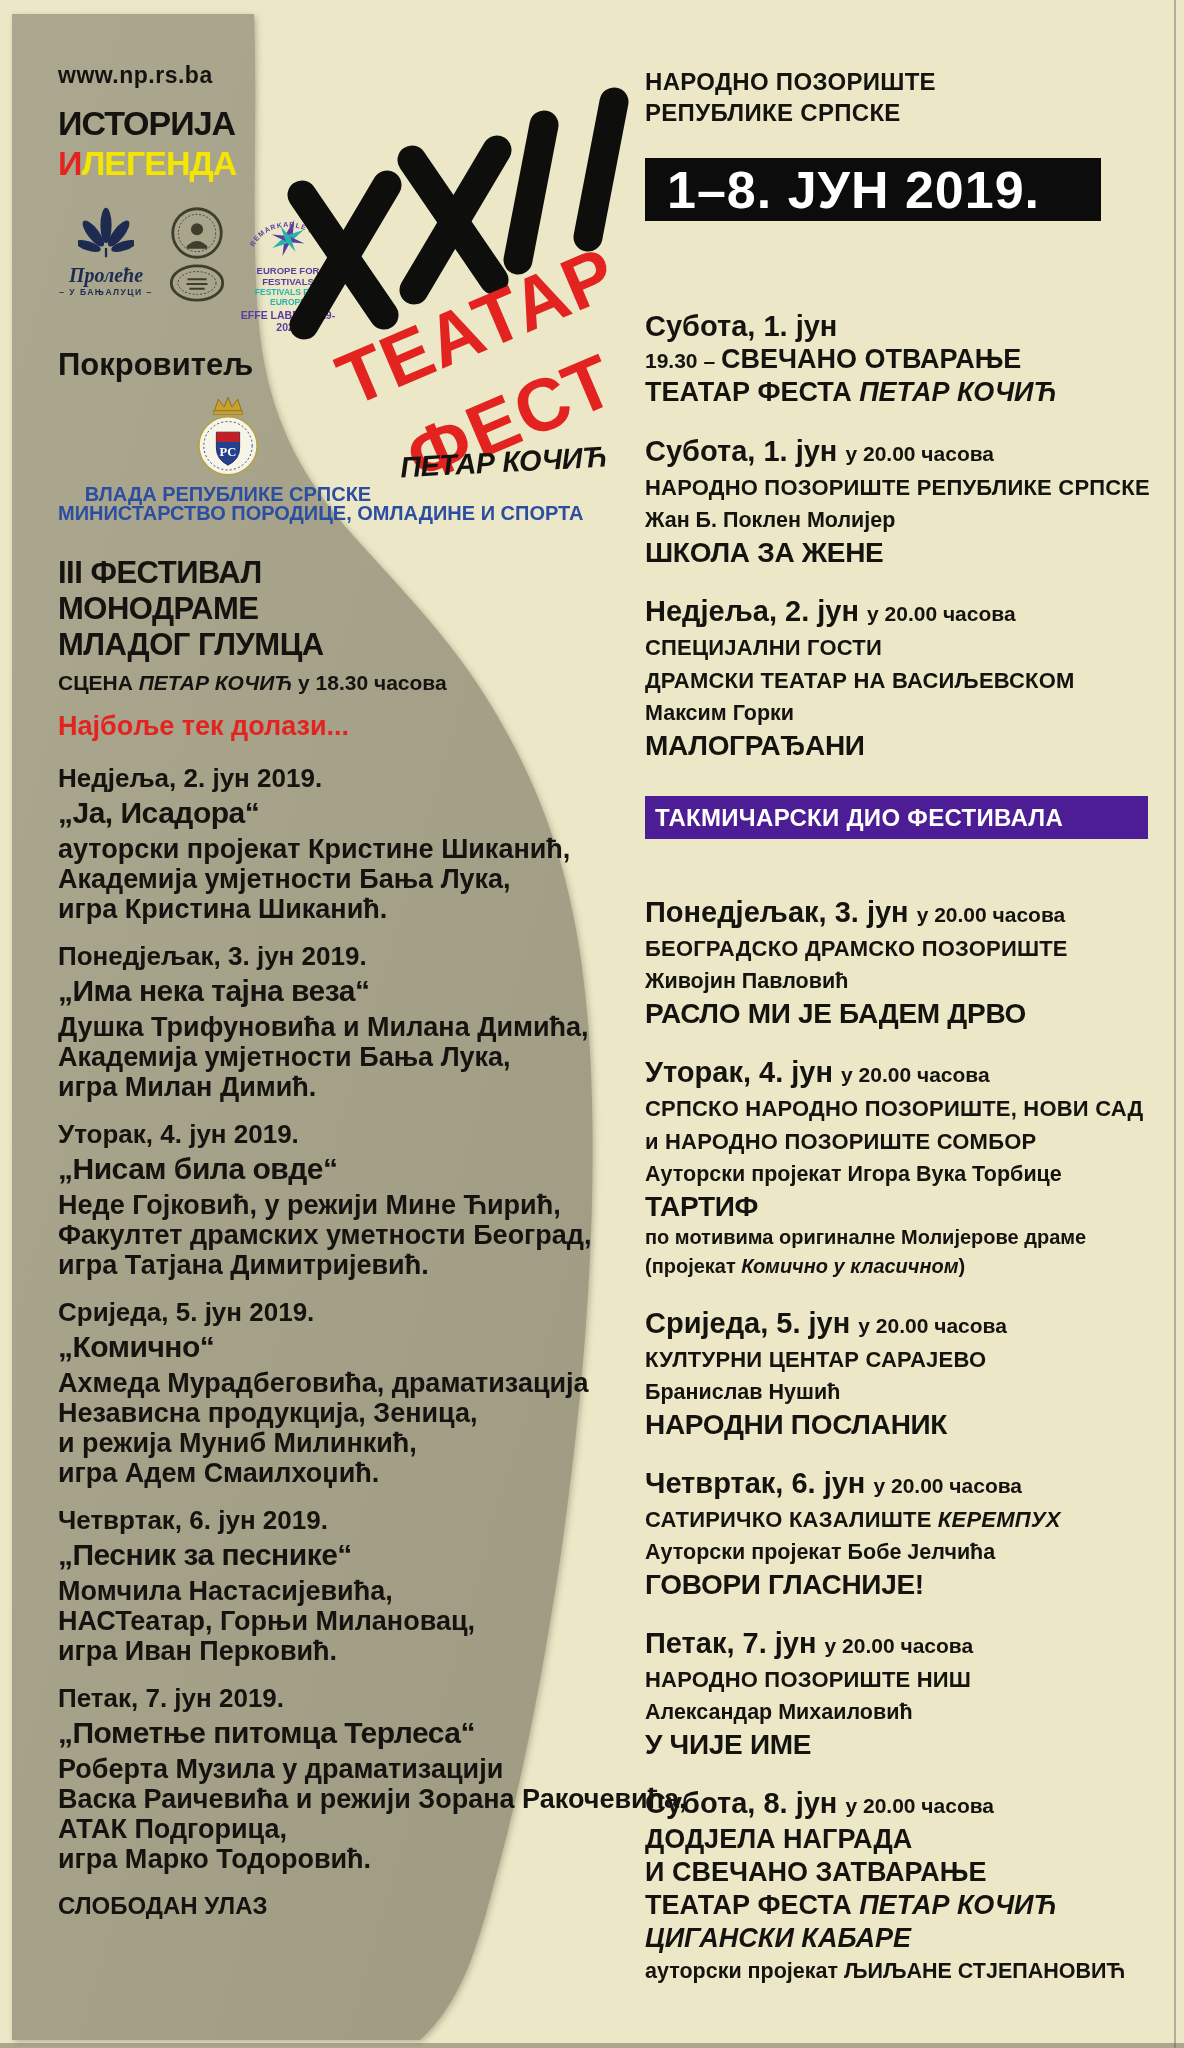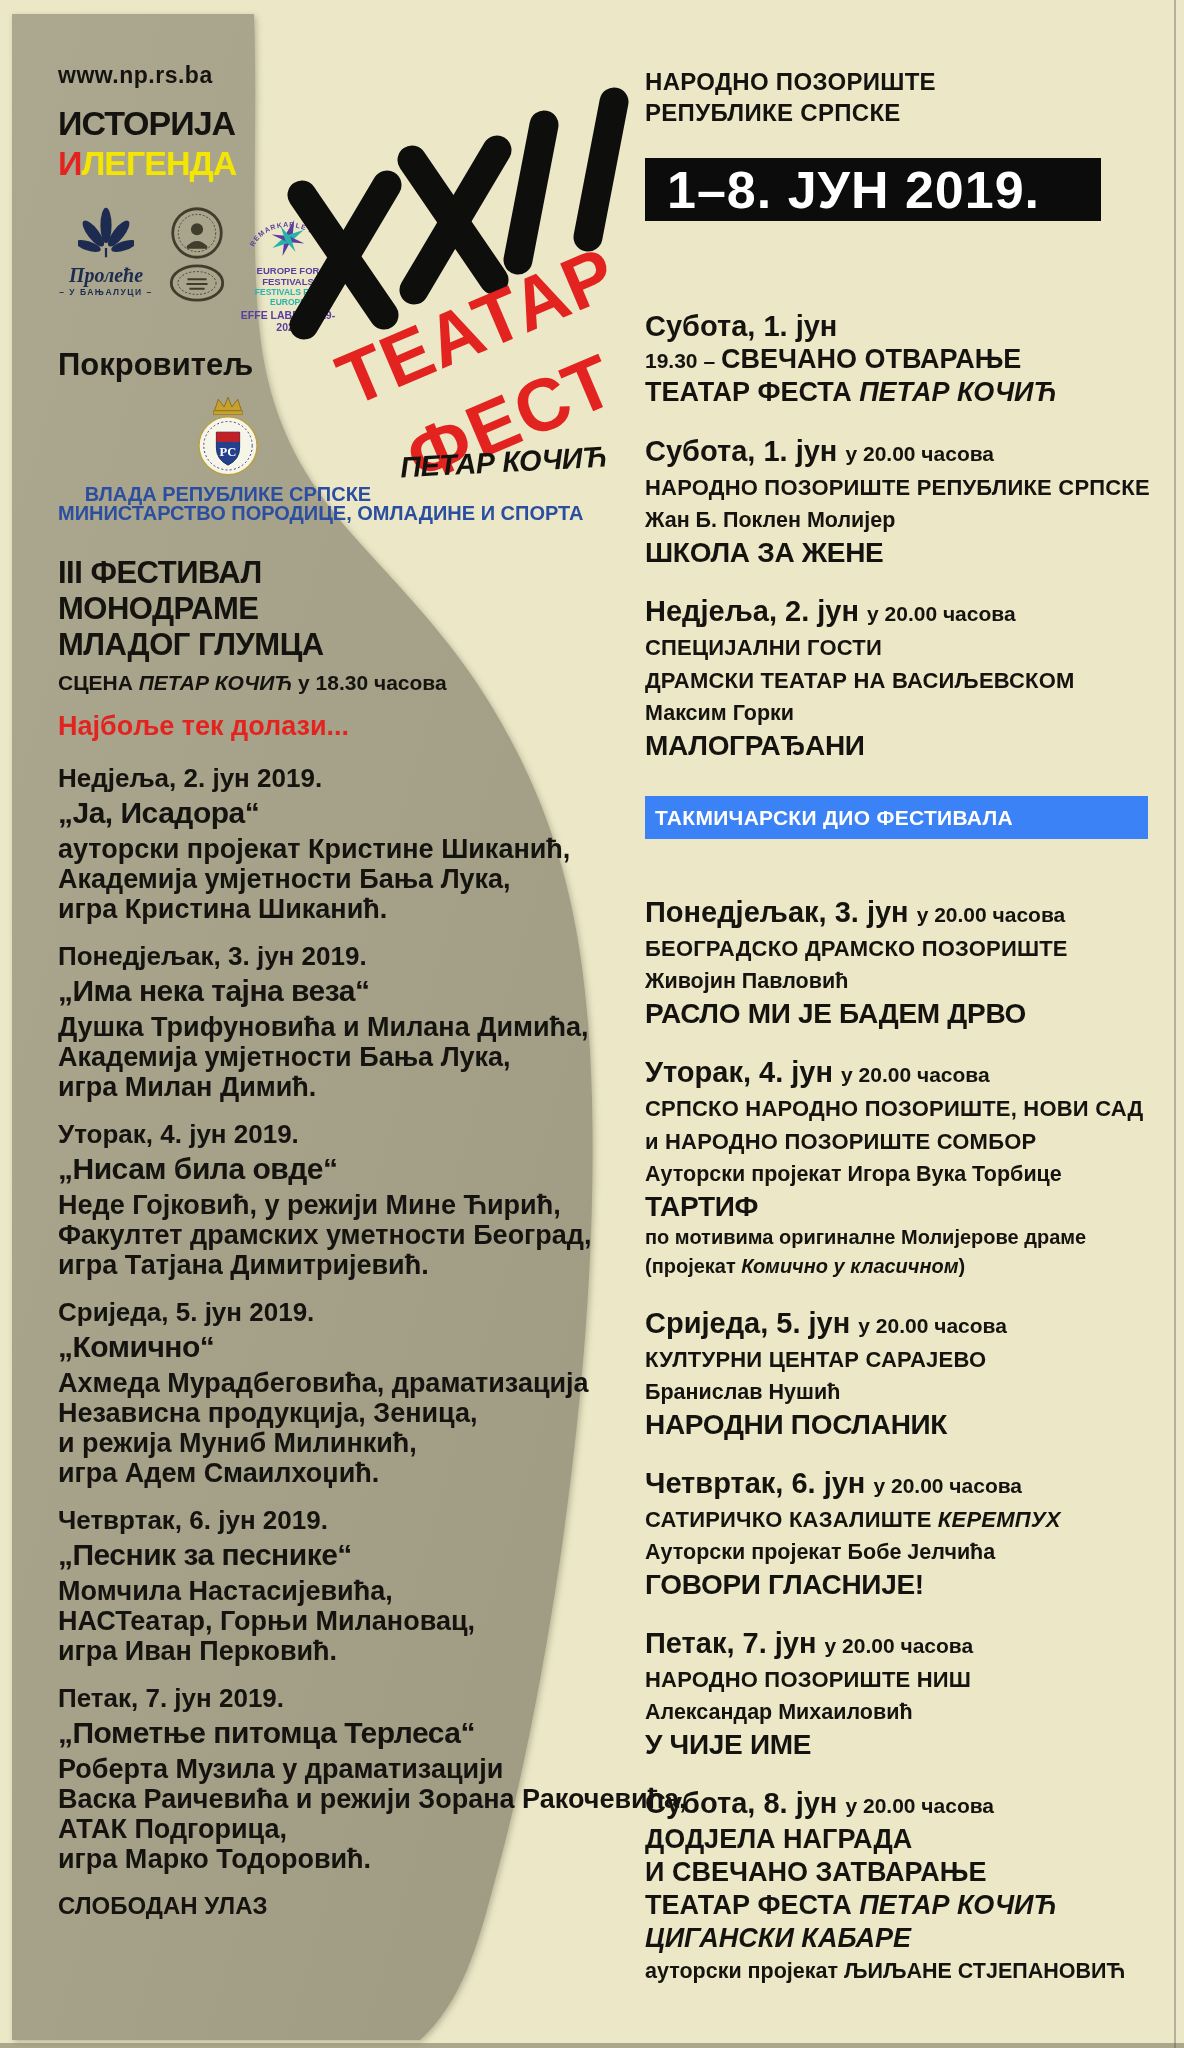--- a/index.html
+++ b/index.html
@@ -53,21 +53,21 @@
                 font-weight:800;display:flex;align-items:center;padding-left:22px;letter-spacing:1px;margin-bottom:88px;}
   .r-event{margin-bottom:25px;}
   .r-date{font-size:29px;font-weight:800;line-height:34px;}
   .r-time{font-size:21px;font-weight:800;}
   .r-caps{font-size:22px;font-weight:700;line-height:33px;letter-spacing:.2px;}
   .r-author{font-size:21.5px;font-weight:700;line-height:32px;}
   .r-strong{font-weight:800;}
   .r-title{font-size:28px;font-weight:800;line-height:33px;letter-spacing:-.3px;}
   .r-big{font-size:27px;font-weight:800;line-height:33px;}
   .r-note{font-size:20px;font-weight:700;line-height:29px;}
-  .banner-comp{width:493px;height:43px;background:#3b82f6;color:#fff;font-size:21px;font-weight:800;
+  .banner-comp{width:493px;height:43px;background:#4c1d95;color:#fff;font-size:24px;font-weight:800;
                display:flex;align-items:center;padding-left:10px;margin:34px 0 56px 0;letter-spacing:.3px;}
 </style>
 </head>
 <body>
 
 <div class="page">
 
   <svg class="panel-svg" width="1184" height="2048" viewBox="0 0 1184 2048">
     <defs>
       <linearGradient id="kh" x1="0" y1="0" x2="1" y2="1">

